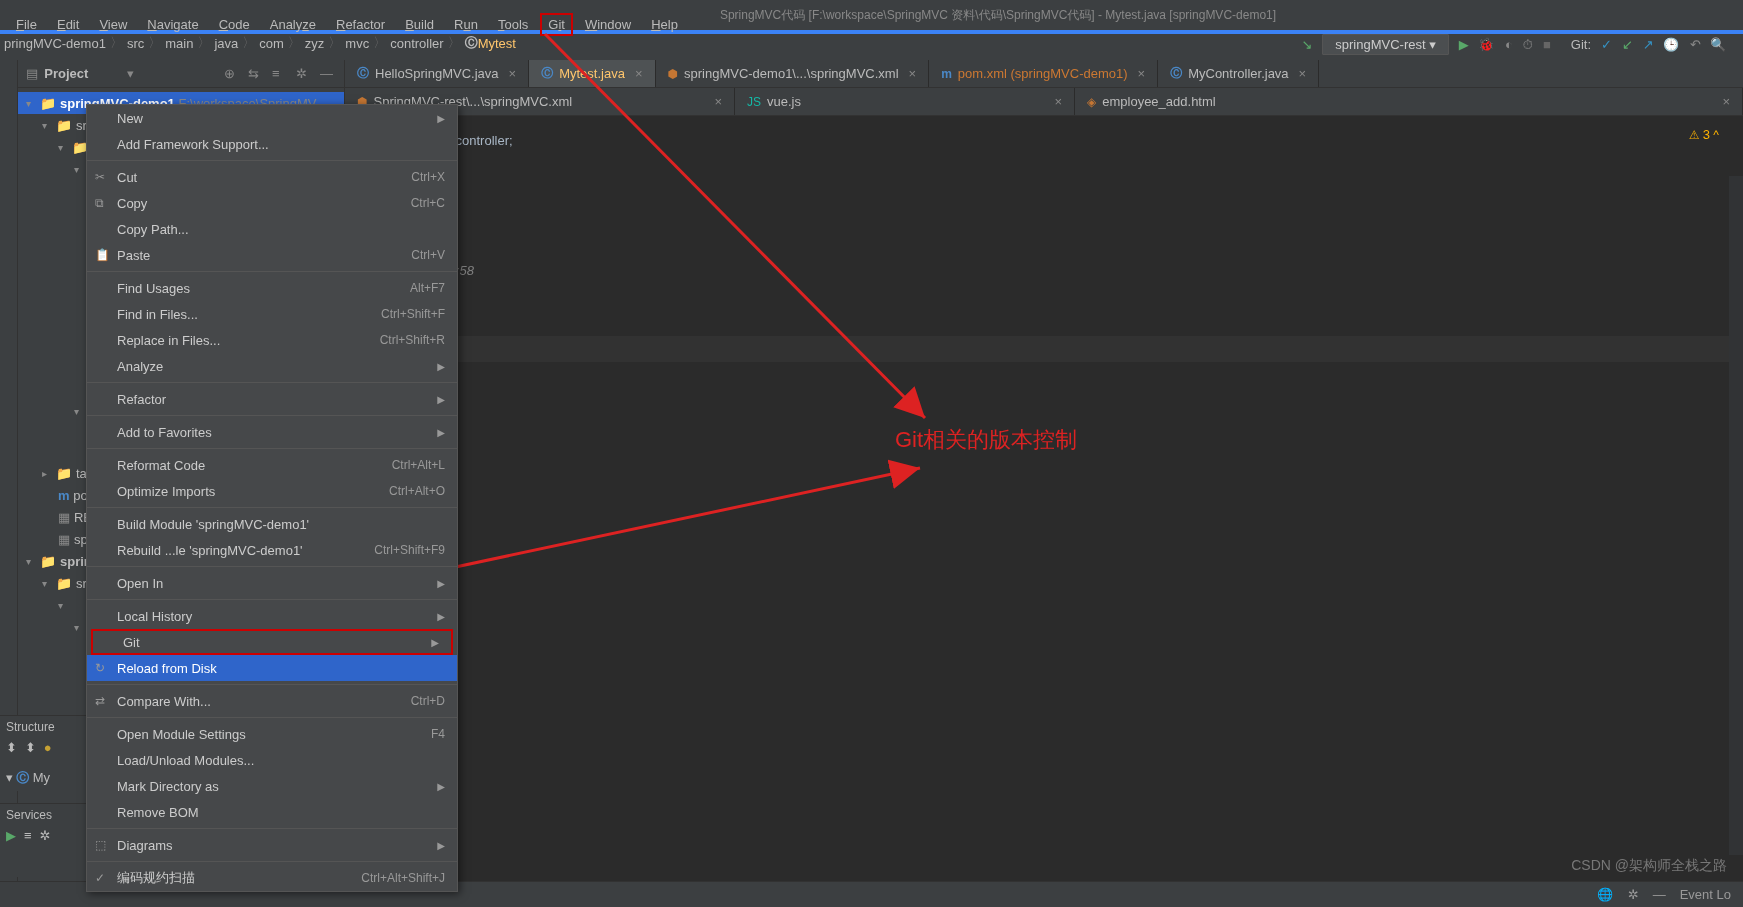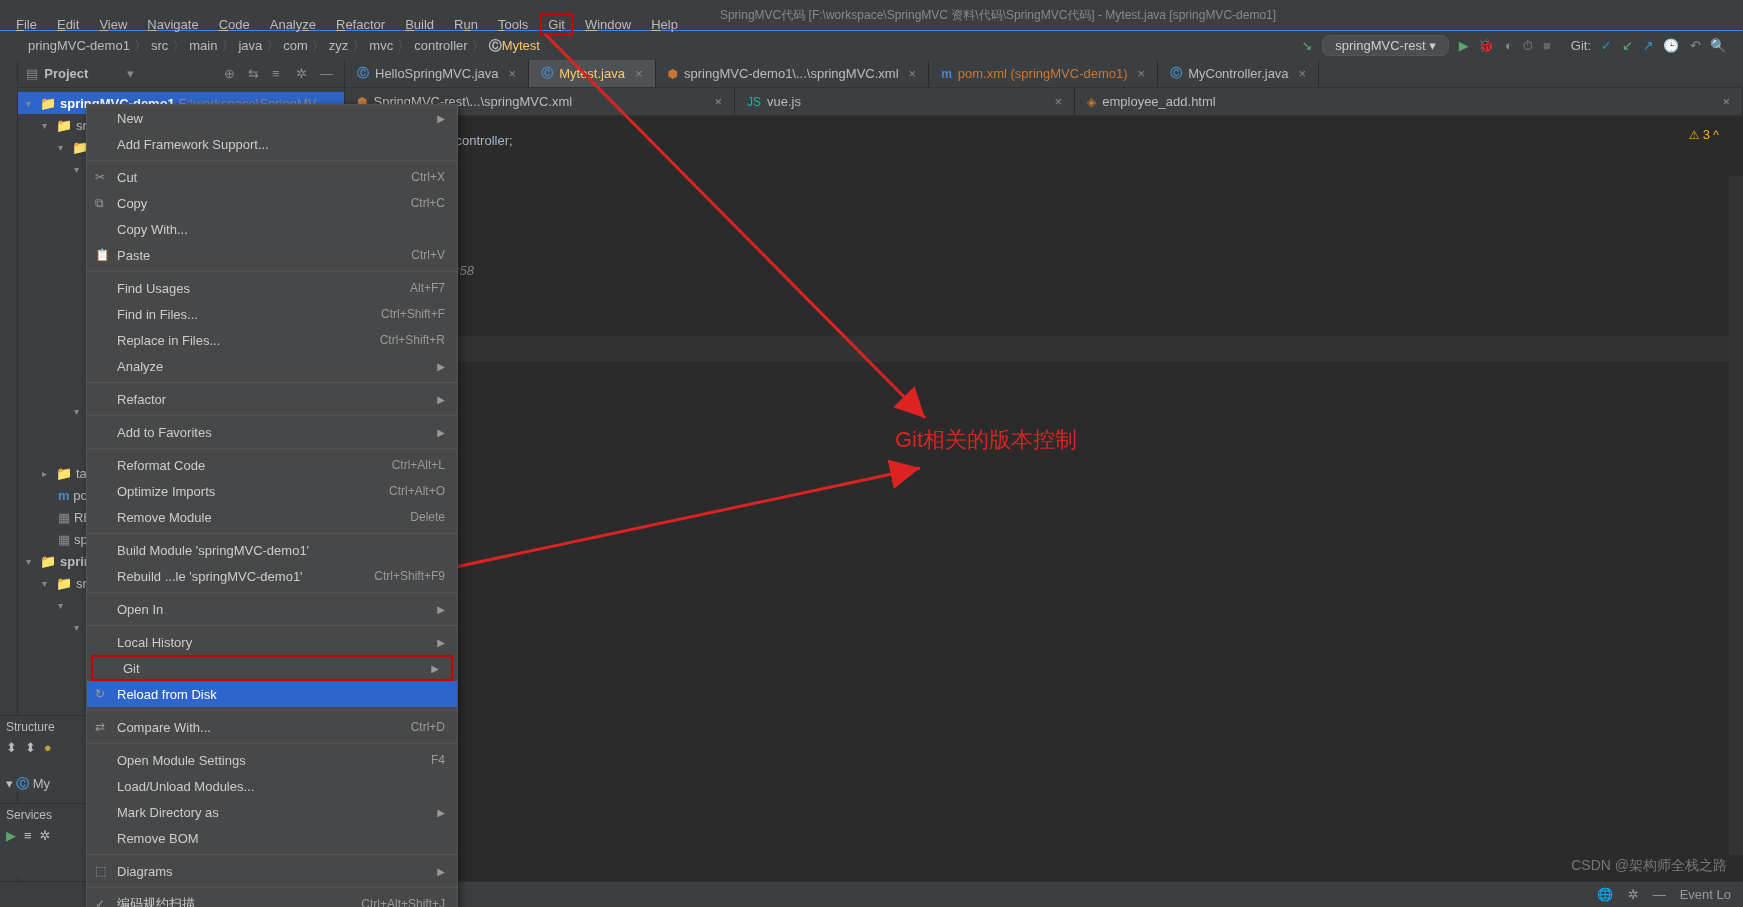--- a/index.html
+++ b/index.html
@@ -2,27 +2,27 @@
 <html><head>
 <meta charset="utf-8">
 <style>
 * { margin: 0; padding: 0; box-sizing: border-box; font-family: "Segoe UI", Arial, sans-serif; font-size: 13px; }
 body { background: #2b2b2b; color: #bbb; width: 1743px; height: 907px; overflow: hidden; position: relative; }
 .menubar { height: 30px; background: #3c3f41; display: flex; align-items: center; padding: 0 8px; gap: 4px; }
 .menubar .menu-item { padding: 4px 8px; cursor: pointer; color: #bbb; margin-top: 18px; }
 .menubar .menu-item u { text-decoration: underline; }
 .menubar .title { margin-left: 30px; color: #888; font-size: 12px; }
 .git-highlight { border: 2px solid #cc0000; padding: 2px 6px !important; }
-.toolbar { height: 30px; background: #3c3f41; border-top: 1px solid #3b82f6; display: flex; align-items: center; padding-left: 24px; }
+.toolbar { height: 30px; background: #3c3f41; border-top: 4px solid #3b82f6; display: flex; align-items: flex-start; }
 .breadcrumb { display: flex; align-items: center; padding-left: 4px; flex: 1; }
 .breadcrumb span { color: #bbb; }
 .breadcrumb .sep { color: #666; margin: 0 4px; }
 .breadcrumb .active { color: #ffc66d; }
 .right-tools { display: flex; align-items: center; gap: 10px; padding-right: 16px; }
-.dropdown-build { background: #4b4e50; border: 1px solid #555; padding: 2px 12px; border-radius: 7px; color: #ccc; }
+.dropdown-build { background: #4b4e50; border: 1px solid #555; padding: 2px 12px; border-radius: 1px; color: #ccc; }
 .ico { width: 16px; height: 16px; display: inline-block; }
 .run-ico { color: #59a869; }
 .bug-ico { color: #59a869; }
 .git-label { color: #bbb; margin-left: 10px; }
 .content { display: flex; height: calc(100% - 60px - 26px); }
 .sidebar { width: 345px; background: #3c3f41; border-right: 1px solid #323232; display: flex; flex-direction: column; }
 .sidebar-header { height: 28px; display: flex; align-items: center; padding: 0 8px; border-bottom: 1px solid #323232; }
 .sidebar-header .title { flex: 1; color: #bbb; font-weight: bold; }
 .sidebar-header .ico { margin-left: 8px; color: #888; }
 .tree { padding: 4px 0; font-size: 13px; overflow: hidden; }
@@ -267,21 +267,21 @@
       <span class="menu-ico">✂</span>
       <span>Cut</span>
       <span class="shortcut">Ctrl+X</span>
     </div>
     <div class="menu-row">
       <span class="menu-ico">⧉</span>
       <span>Copy</span>
       <span class="shortcut">Ctrl+C</span>
     </div>
     <div class="menu-row">
-      <span>Copy With...</span>
+      <span>Copy Path...</span>
     </div>
     <div class="menu-row">
       <span class="menu-ico">📋</span>
       <span>Paste</span>
       <span class="shortcut">Ctrl+V</span>
     </div>
     <div class="menu-sep"></div>
     <div class="menu-row">
       <span>Find Usages</span>
       <span class="shortcut">Alt+F7</span>
@@ -309,24 +309,20 @@
       <span class="sub-arrow">▶</span>
     </div>
     <div class="menu-sep"></div>
     <div class="menu-row">
       <span>Reformat Code</span>
       <span class="shortcut">Ctrl+Alt+L</span>
     </div>
     <div class="menu-row">
       <span>Optimize Imports</span>
       <span class="shortcut">Ctrl+Alt+O</span>
-    </div>
-    <div class="menu-row">
-      <span>Remove Module</span>
-      <span class="shortcut">Delete</span>
     </div>
     <div class="menu-sep"></div>
     <div class="menu-row">
       <span>Build Module 'springMVC-demo1'</span>
     </div>
     <div class="menu-row">
       <span>Rebuild ...le 'springMVC-demo1'</span>
       <span class="shortcut">Ctrl+Shift+F9</span>
     </div>
     <div class="menu-sep"></div>
@@ -393,21 +389,21 @@
 </svg>
 <div class="annotation-text">Git相关的版本控制</div>
 
 <div class="structure-panel">
   <div class="panel-label">Structure</div>
   <div class="panel-icons">
       <span>⬍</span>
       <span>⬍</span>
       <span style="color:#c5a133">●</span>
     </div>
-  <div style="margin-top:20px">▾ <span class="c-icon">Ⓒ</span> My</div>
+  <div style="margin-top:14px">▾ <span class="c-icon">Ⓒ</span> My</div>
 </div>
 <div class="services-panel">
   <div class="panel-label">Services</div>
   <div class="panel-icons">
       <span class="run-ico">▶</span>
       <span>≡</span>
       <span>✲</span>
     </div>
 </div>
 

